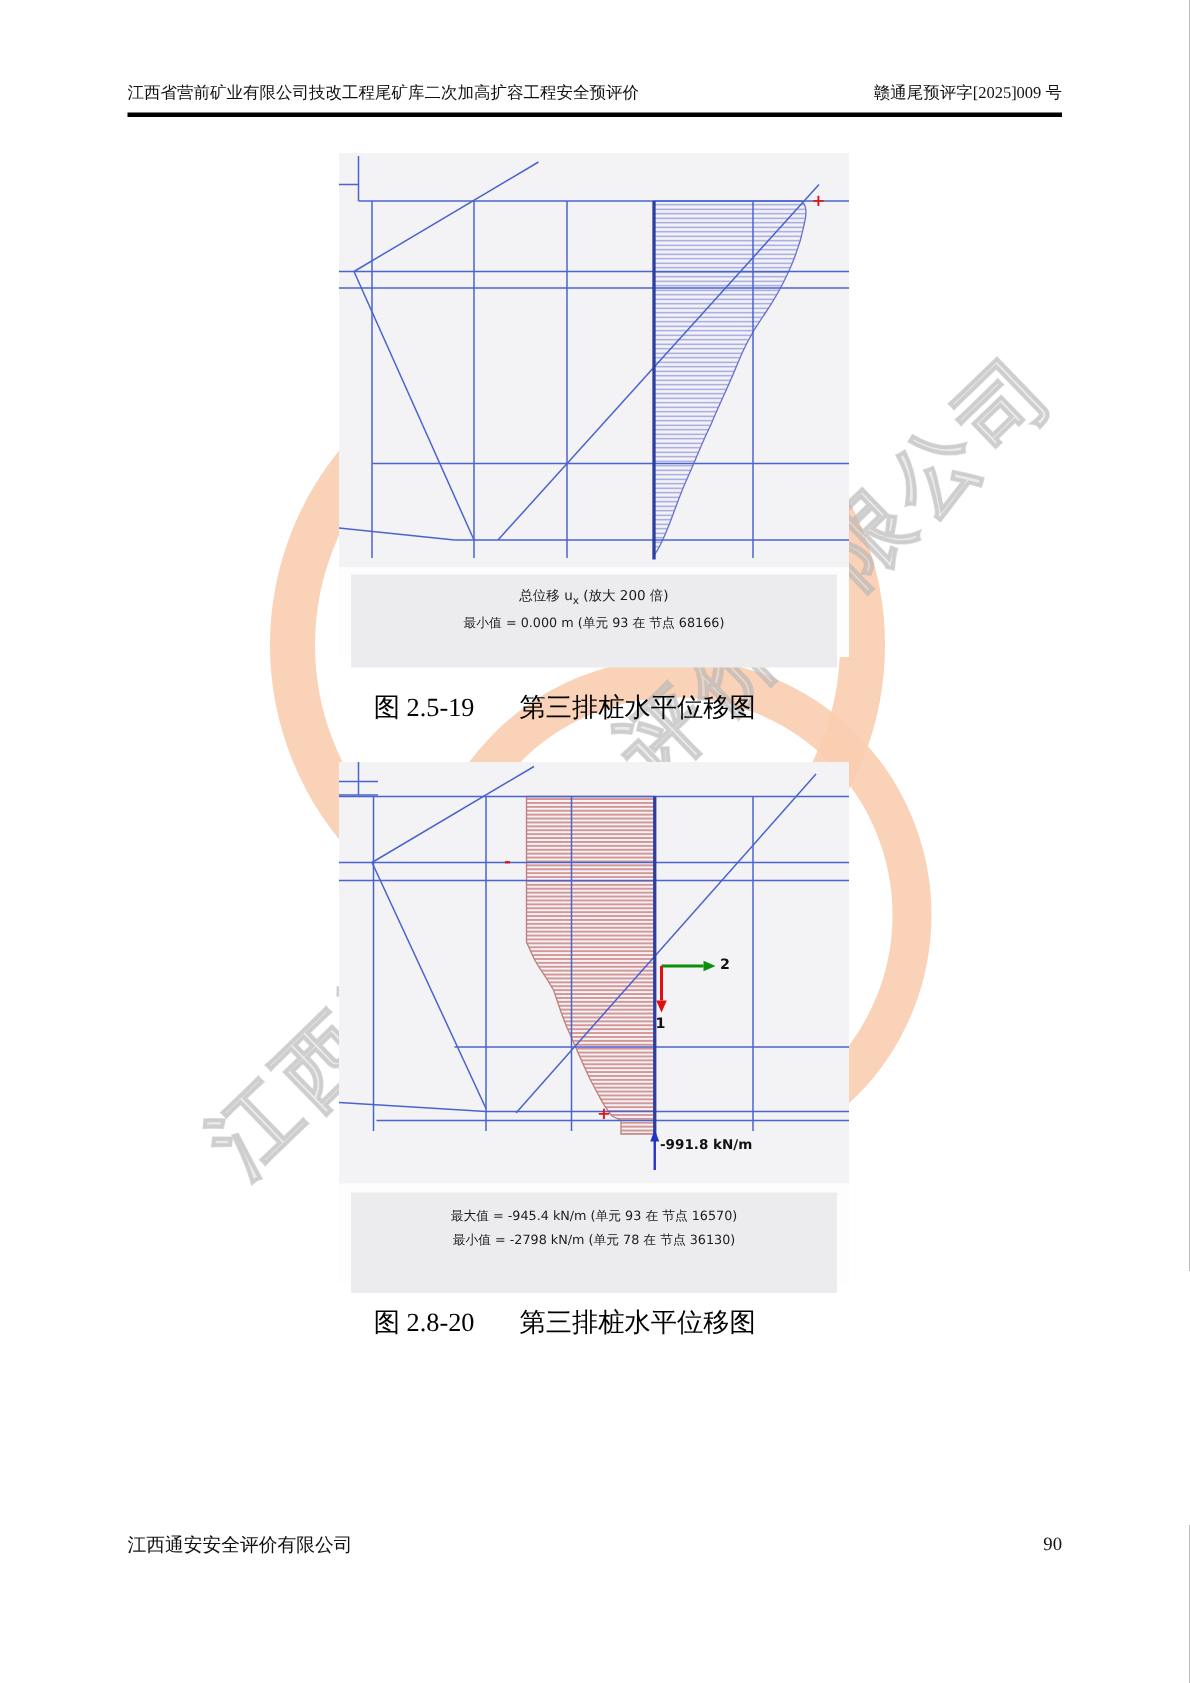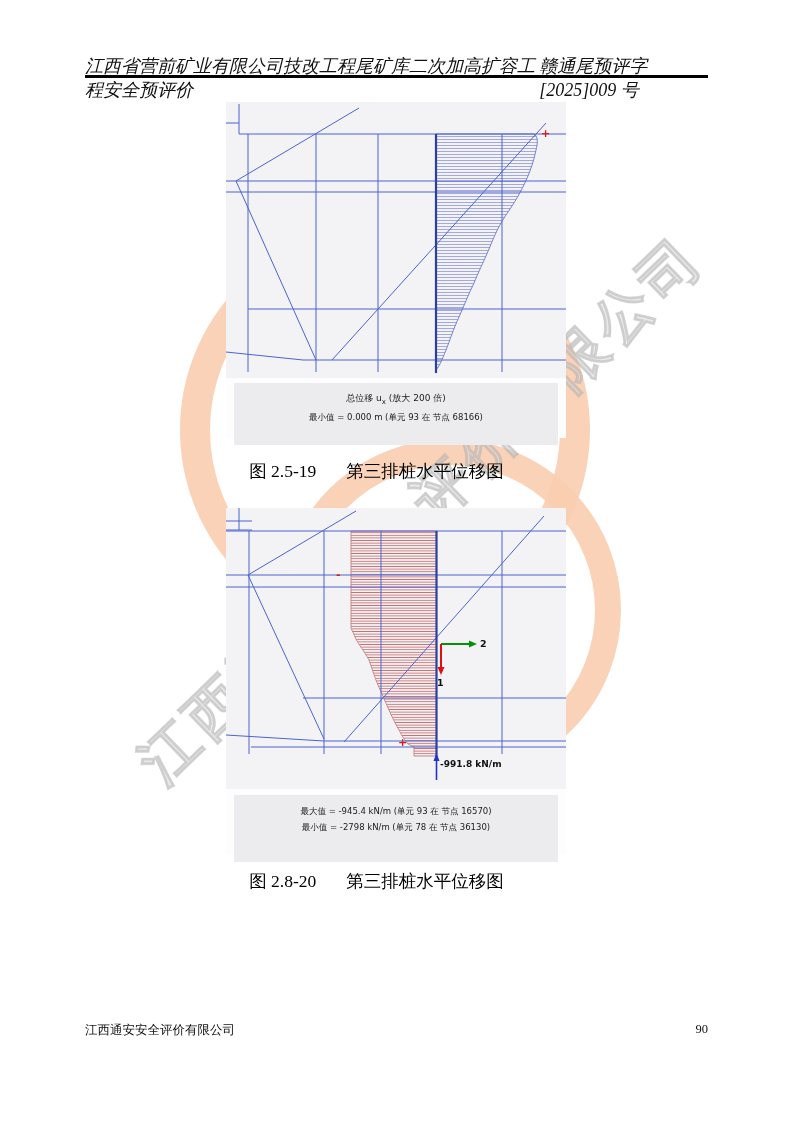--- a/index.html
+++ b/index.html
@@ -6,21 +6,21 @@
   .page{position:relative;width:793px;height:1122px;background:#ffffff;overflow:hidden;
         font-family:"Liberation Serif","DejaVu Serif",serif;color:#111;}
   
   .wm-arcs{position:absolute;left:0;top:0;z-index:0;}
   .wm-text{position:absolute;left:52px;top:492px;width:696px;z-index:0;text-align:center;
            white-space:nowrap;font-size:58px;letter-spacing:5px;font-weight:bold;
            color:rgba(214,214,214,0.50);-webkit-text-stroke:1px rgba(160,160,160,0.38);
            transform:rotate(-44deg);}
   
   .hdr{position:absolute;left:85px;top:54px;width:623px;z-index:2;display:flex;
-       justify-content:space-between;font-size:18px;font-style:italic;}
+       justify-content:space-between;font-size:11px;}
   .hdr-rule{position:absolute;left:85px;top:75px;width:623px;height:3px;background:#000;z-index:2;}
   .ftr{position:absolute;left:85px;top:1022px;width:623px;z-index:2;display:flex;
        justify-content:space-between;font-size:12.5px;}
   
   .figure{position:absolute;left:226px;width:340px;background:#fdfdfe;z-index:2;}
   .fig1{top:102px;height:336px;}
   .fig2{top:508px;height:347px;}
   .figure svg{position:absolute;left:0;top:0;}
   .legendbox{position:absolute;left:8px;width:324px;background:#ececee;text-align:center;
              font-family:"DejaVu Sans","Liberation Sans",sans-serif;color:#1a1a1a;}

